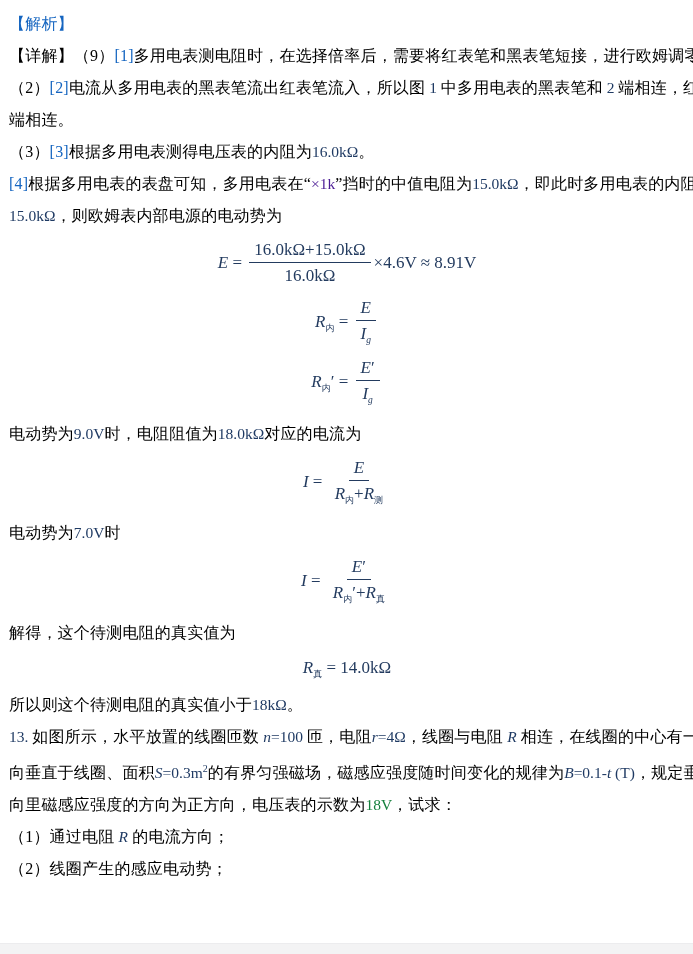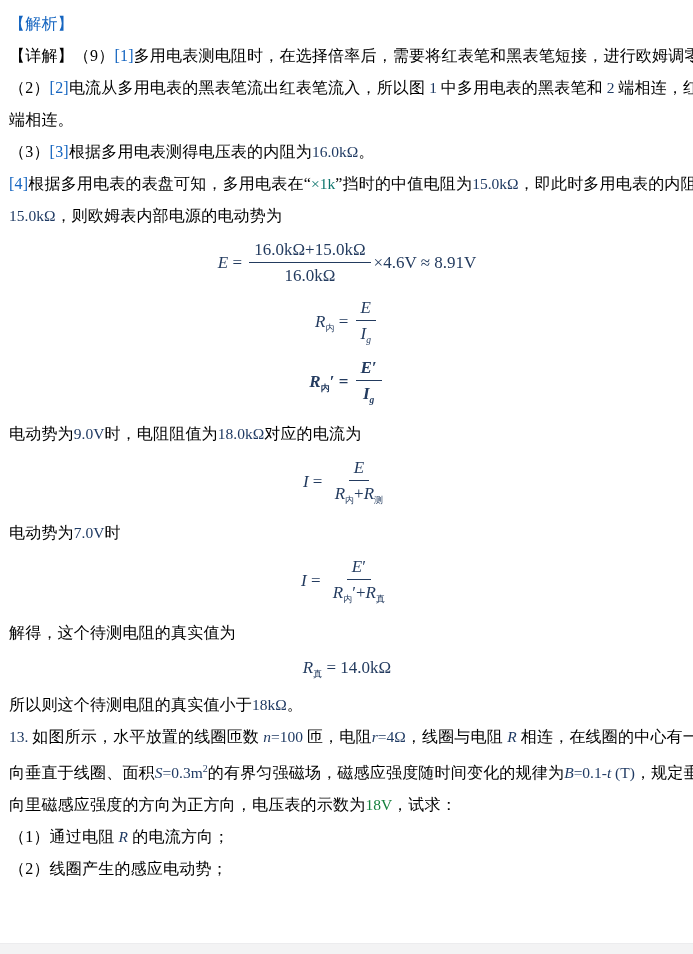--- a/index.html
+++ b/index.html
@@ -44,31 +44,31 @@
 </head>
 <body>
 
 <div class="page">
   <div class="doc" id="doc">
       <div class="line"><span class="seg-hdr" style="color: rgb(21, 101, 192);">【解析】</span></div>
       <div class="line"><span class="seg-cn">【详解】（9）</span><span class="seg-mk" style="color: rgb(21, 101, 192);">[1]</span><span class="seg-cn">多用电表测电阻时，在选择倍率后，需要将红表笔和黑表笔短接，进行欧姆调零。</span></div>
       <div class="line"><span class="seg-cn">（2）</span><span class="seg-mk" style="color: rgb(21, 101, 192);">[2]</span><span class="seg-cn">电流从多用电表的黑表笔流出红表笔流入，所以图</span><span class="seg-lat" style="color: rgb(31, 58, 99);"> 1 </span><span class="seg-cn">中多用电表的黑表笔和</span><span class="seg-lat" style="color: rgb(31, 58, 99);"> 2 </span><span class="seg-cn">端相连，红表笔和</span></div>
       <div class="line"><span class="seg-cn">端相连。</span></div>
       <div class="line"><span class="seg-cn">（3）</span><span class="seg-mk" style="color: rgb(21, 101, 192);">[3]</span><span class="seg-cn">根据多用电表测得电压表的内阻为</span><span class="seg-lat" style="color: rgb(31, 58, 99);">16.0kΩ</span><span class="seg-cn">。</span></div>
-      <div class="line"><span class="seg-mk" style="color: rgb(21, 101, 192);">[4]</span><span class="seg-cn">根据多用电表的表盘可知，多用电表在“</span><span class="seg-lat" style="color: #0f766e;">×1k</span><span class="seg-cn">”挡时的中值电阻为</span><span class="seg-lat" style="color: rgb(31, 58, 99);">15.0kΩ</span><span class="seg-cn">，即此时多用电表的内阻为</span></div>
+      <div class="line"><span class="seg-mk" style="color: rgb(21, 101, 192);">[4]</span><span class="seg-cn">根据多用电表的表盘可知，多用电表在“</span><span class="seg-lat" style="color: #4c1d95;">×1k</span><span class="seg-cn">”挡时的中值电阻为</span><span class="seg-lat" style="color: rgb(31, 58, 99);">15.0kΩ</span><span class="seg-cn">，即此时多用电表的内阻为</span></div>
       <div class="line"><span class="seg-lat" style="color: rgb(31, 58, 99);">15.0kΩ</span><span class="seg-cn">，则欧姆表内部电源的电动势为</span></div>
       <div class="eq" style="color: rgb(35, 59, 95);"><span class="it">E</span><span class="rm"> = </span><span class="frac">
           <span class="num"><span class="rm">16.0kΩ+15.0kΩ</span></span>
           <span class="den"><span class="rm">16.0kΩ</span></span>
         </span><span class="rm">×4.6V ≈ 8.91V</span></div>
       <div class="eq" style="color: rgb(35, 59, 95);"><span class="it">R</span><sub class="cjk">内</sub><span class="rm"> = </span><span class="frac">
           <span class="num"><span class="it">E</span></span>
           <span class="den"><span class="it">I</span><sub style="font-style: italic;">g</sub></span>
         </span></div>
-      <div class="eq" style="color: rgb(35, 59, 95); font-weight: bold;"><span class="it">R</span><sub class="cjk">内</sub><span class="rm">′ = </span><span class="frac">
+      <div class="eq" style="color: rgb(35, 59, 95);"><span class="it">R</span><sub class="cjk">内</sub><span class="rm">′ = </span><span class="frac">
           <span class="num"><span class="it">E</span><span class="rm">′</span></span>
           <span class="den"><span class="it">I</span><sub style="font-style: italic;">g</sub></span>
         </span></div>
       <div class="line"><span class="seg-cn">电动势为</span><span class="seg-lat" style="color: rgb(31, 58, 99);">9.0V</span><span class="seg-cn">时，电阻阻值为</span><span class="seg-lat" style="color: rgb(31, 58, 99);">18.0kΩ</span><span class="seg-cn">对应的电流为</span></div>
       <div class="eq" style="color: rgb(35, 59, 95);"><span class="it">I</span><span class="rm"> = </span><span class="frac">
           <span class="num"><span class="it">E</span></span>
           <span class="den"><span class="it">R</span><sub class="cjk">内</sub><span class="rm">+</span><span class="it">R</span><sub class="cjk">测</sub></span>
         </span></div>
       <div class="line"><span class="seg-cn">电动势为</span><span class="seg-lat" style="color: rgb(31, 58, 99);">7.0V</span><span class="seg-cn">时</span></div>
       <div class="eq" style="color: rgb(35, 59, 95);"><span class="it">I</span><span class="rm"> = </span><span class="frac">

